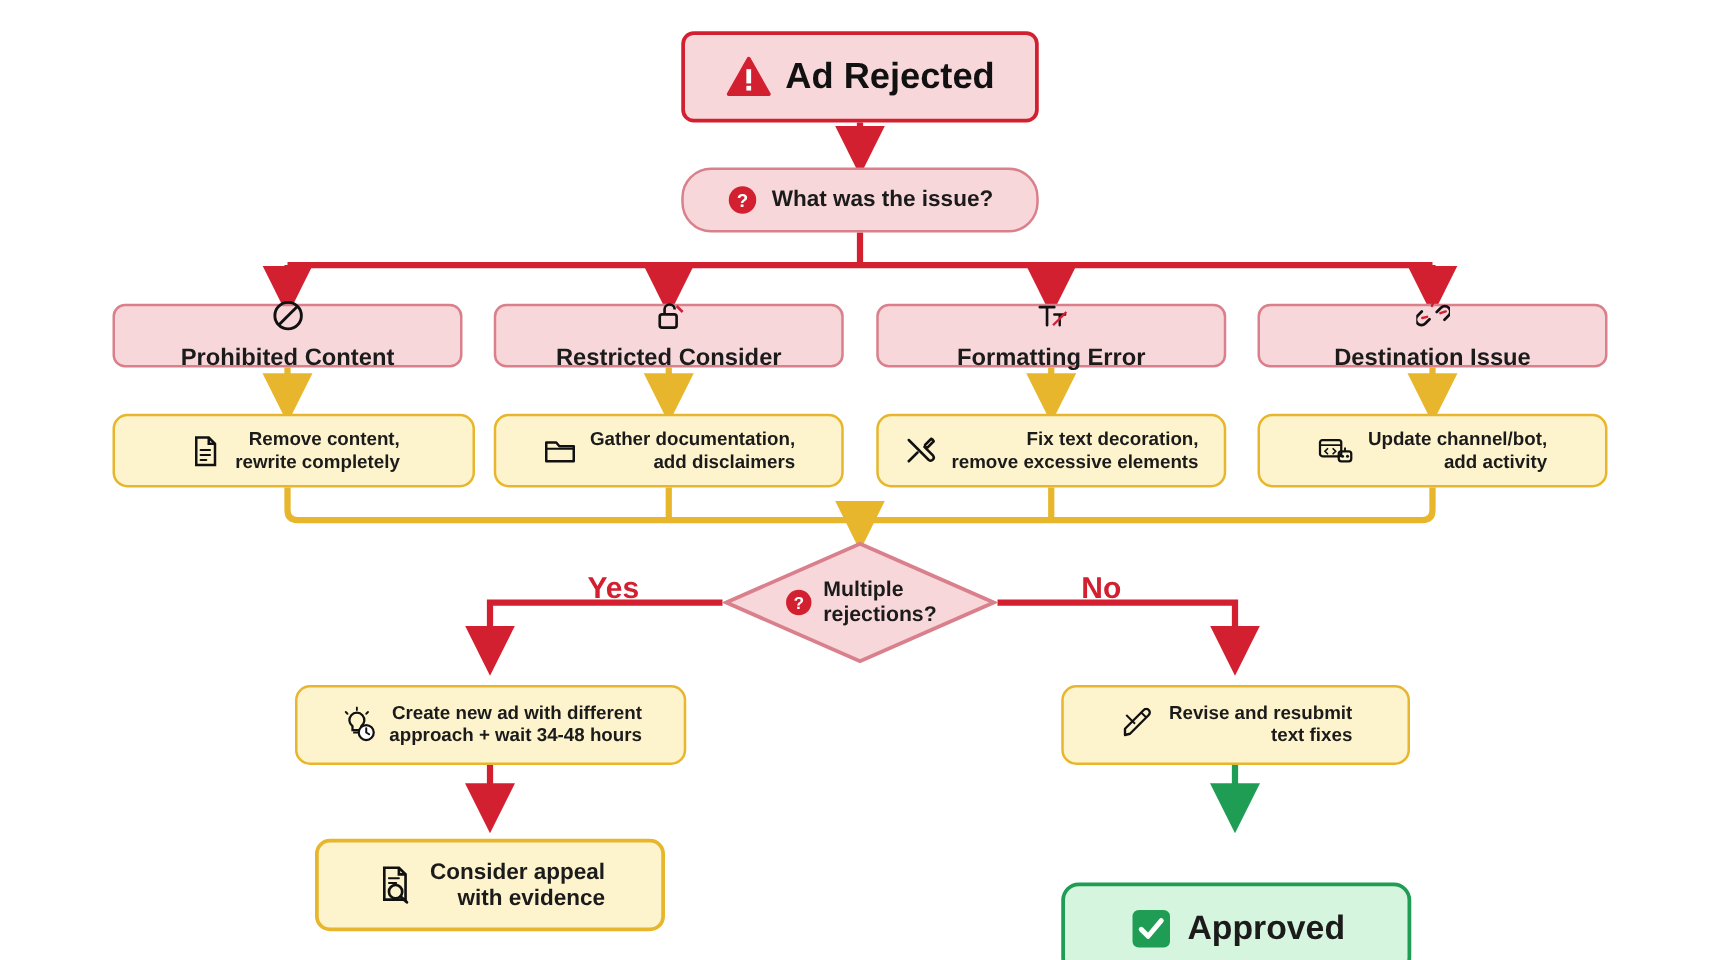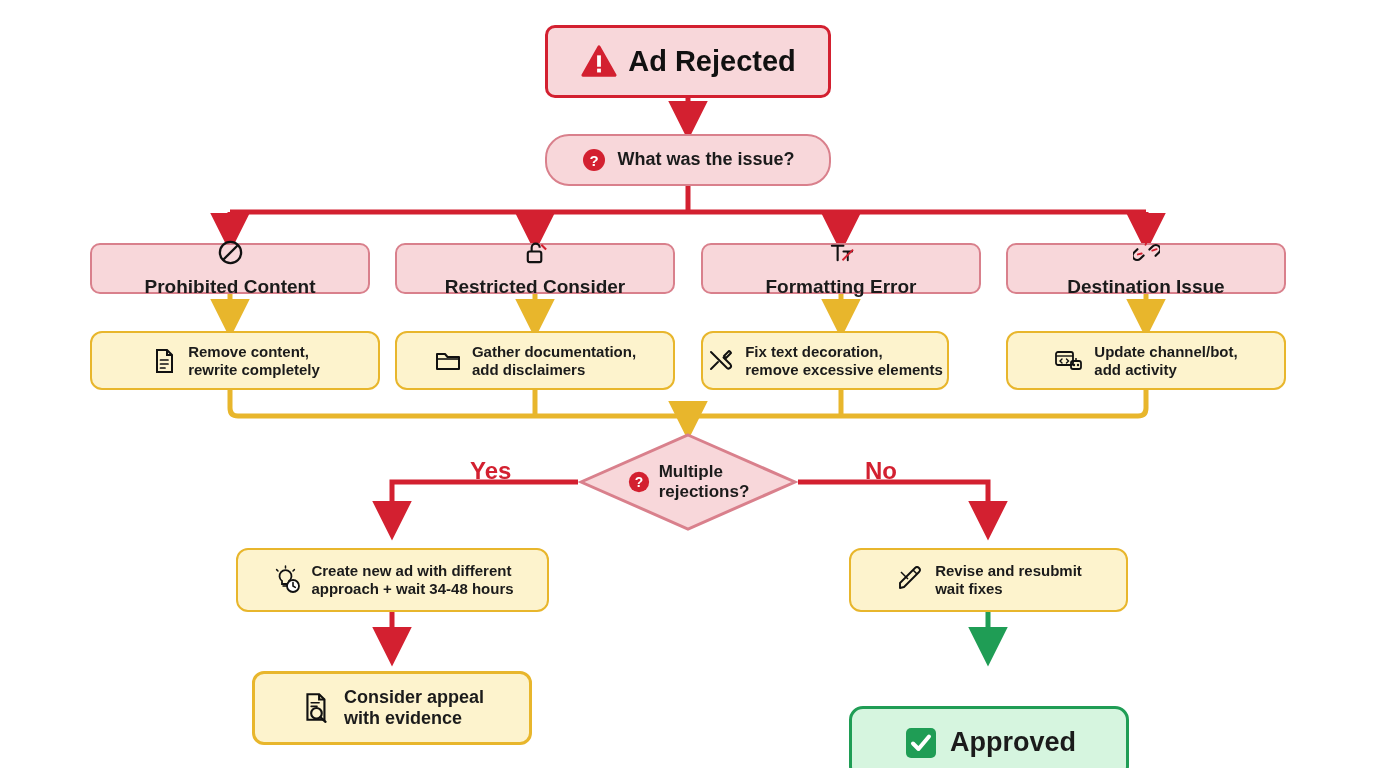--- a/index.html
+++ b/index.html
@@ -26,21 +26,21 @@
     height: 768px;
   }
   .node {
     position: absolute;
     box-sizing: border-box;
     display: flex;
     align-items: center;
     justify-content: center;
     gap: 10px;
     border-radius: 12px;
-    text-align: left;
+    text-align: right;
     z-index: 2;
   }
   .node .label {
     font-weight: bold;
     color: #1b1b1b;
     line-height: 1.18;
     white-space: pre-line;
   }
   
   .n-start {
@@ -248,21 +248,21 @@
     <span class="icon">
       <svg width="28" height="28" viewBox="0 0 28 28">
         <path d="M3 7 H11 L13.5 10 H25 V22 H3 Z" fill="none" stroke="#111" stroke-width="2" stroke-linejoin="round"></path>
         <path d="M3 12 H25" stroke="#111" stroke-width="1.6"></path>
       </svg>
     </span>
     <span class="label">Gather documentation,
 add disclaimers</span>
   </div>
 
-  <div class="node n-action" style="left:701px; top:331px; width:248px; height:59px;">
+  <div class="node n-action" style="left:701px; top:331px; width:280px; height:59px;">
     <span class="icon">
       <svg width="28" height="28" viewBox="0 0 28 28">
         <path d="M4 5 L13 14 M13 14 L20 21 a2.5 2.5 0 0 0 3.5-3.5 L16.5 10.5" fill="none" stroke="#111" stroke-width="2" stroke-linecap="round"></path>
         <path d="M22 4 L17 9 l2 2 5-5 a4 4 0 0 0-2-2 Z" fill="none" stroke="#111" stroke-width="2" stroke-linejoin="round"></path>
         <path d="M4 22 L11 15" stroke="#111" stroke-width="2" stroke-linecap="round"></path>
       </svg>
     </span>
     <span class="label">Fix text decoration,
 remove excessive elements</span>
   </div>
@@ -318,21 +318,21 @@
 
   <div class="node n-action" style="left:849px; top:548px; width:279px; height:64px;">
     <span class="icon">
       <svg width="30" height="28" viewBox="0 0 30 28">
         <path d="M5 22 L9 21 L24 6 a2.8 2.8 0 0 0-4-4 L5 17 Z" fill="none" stroke="#111" stroke-width="1.9" stroke-linejoin="round"></path>
         <path d="M18 4 L22 8" stroke="#111" stroke-width="1.6"></path>
         <path d="M6 6 L13 13" stroke="#111" stroke-width="1.5"></path>
       </svg>
     </span>
     <span class="label">Revise and resubmit
-wait fixes</span>
+text fixes</span>
   </div>
 
   <div class="node n-action n-action-lg" style="left:252px; top:671px; width:280px; height:74px; border-width:3px;">
     <span class="icon">
       <svg width="34" height="34" viewBox="0 0 32 32">
         <path d="M7 3 H18 L23 8 V27 H7 Z" fill="none" stroke="#111" stroke-width="2"></path>
         <path d="M18 3 V8 H23" fill="none" stroke="#111" stroke-width="2"></path>
         <path d="M10.5 11 H18 M10.5 14.5 H16" stroke="#111" stroke-width="1.5" stroke-linecap="round"></path>
         <circle cx="15.5" cy="21" r="5" fill="none" stroke="#111" stroke-width="2"></circle>
         <path d="M19.3 24.8 L24 29" stroke="#111" stroke-width="2.2" stroke-linecap="round"></path>

